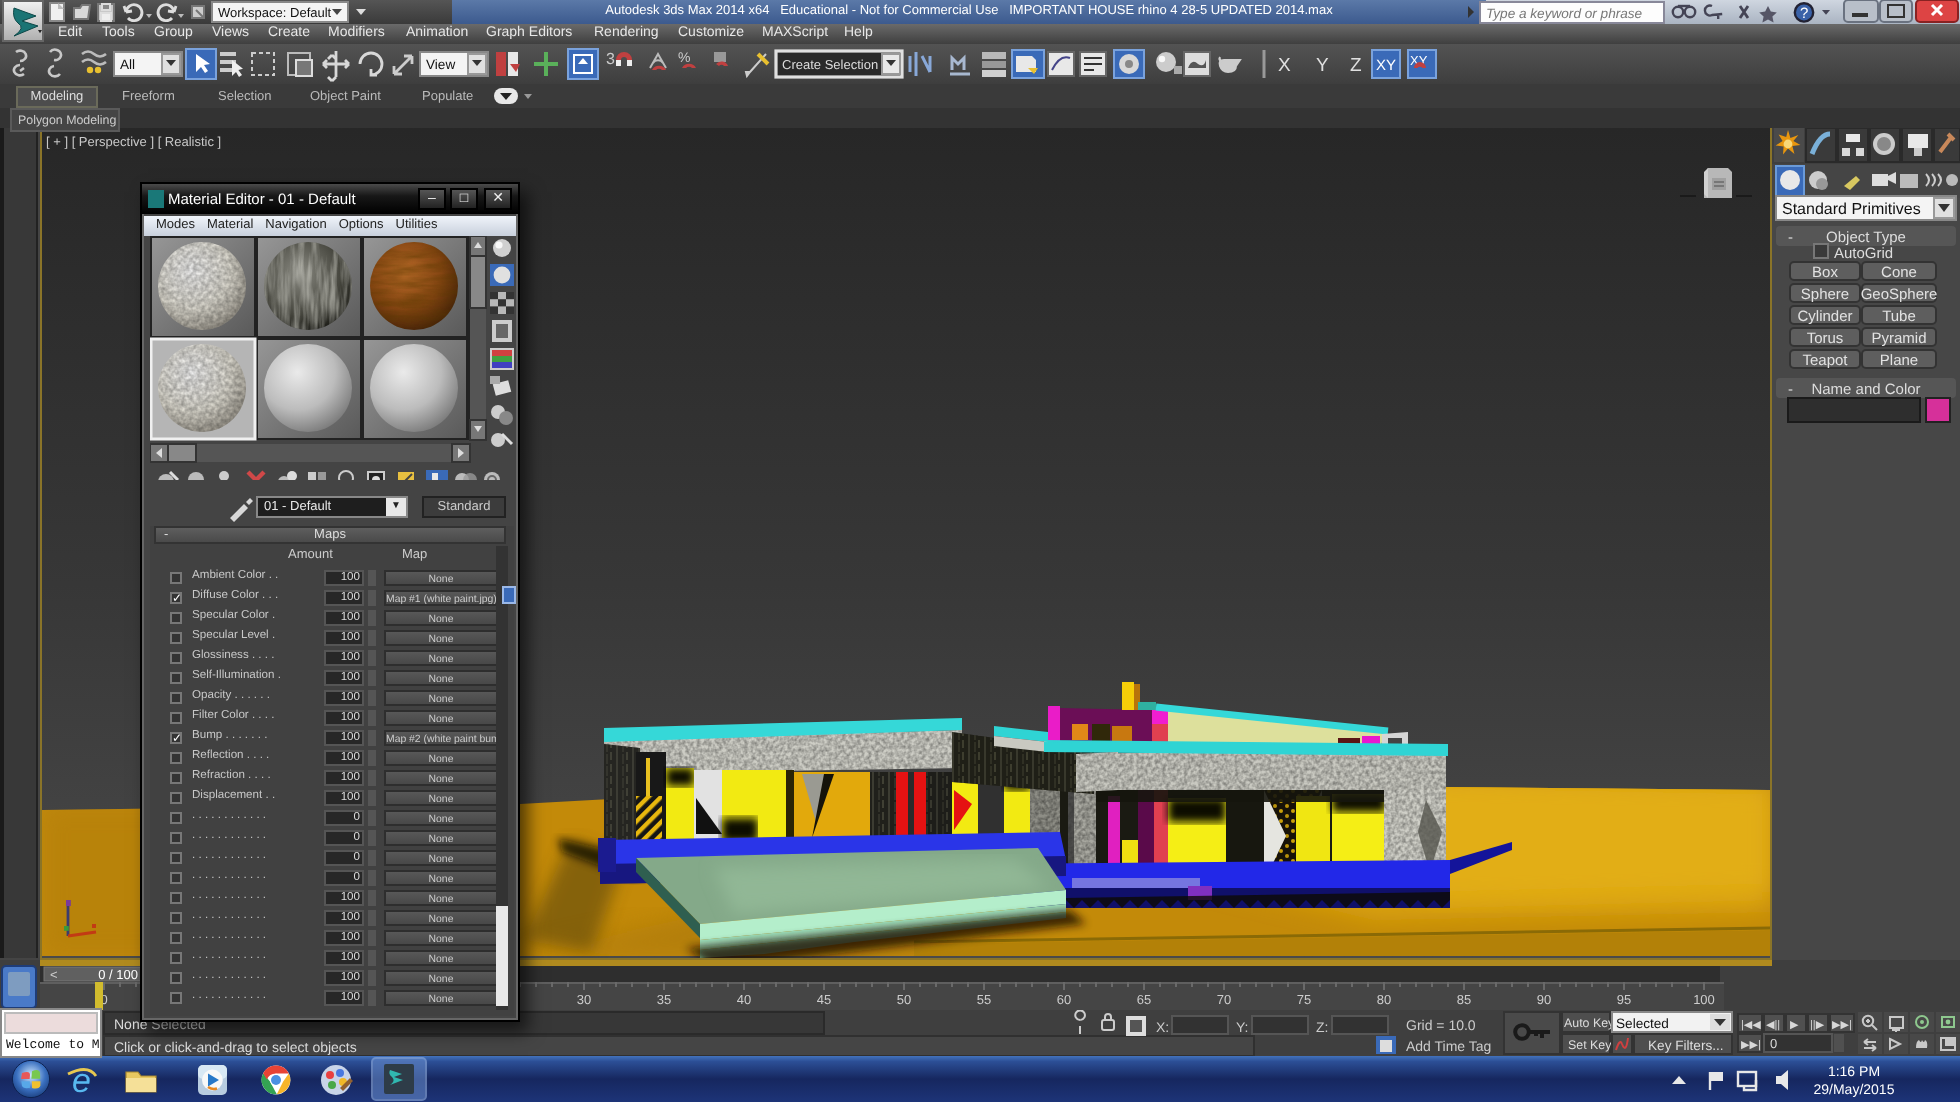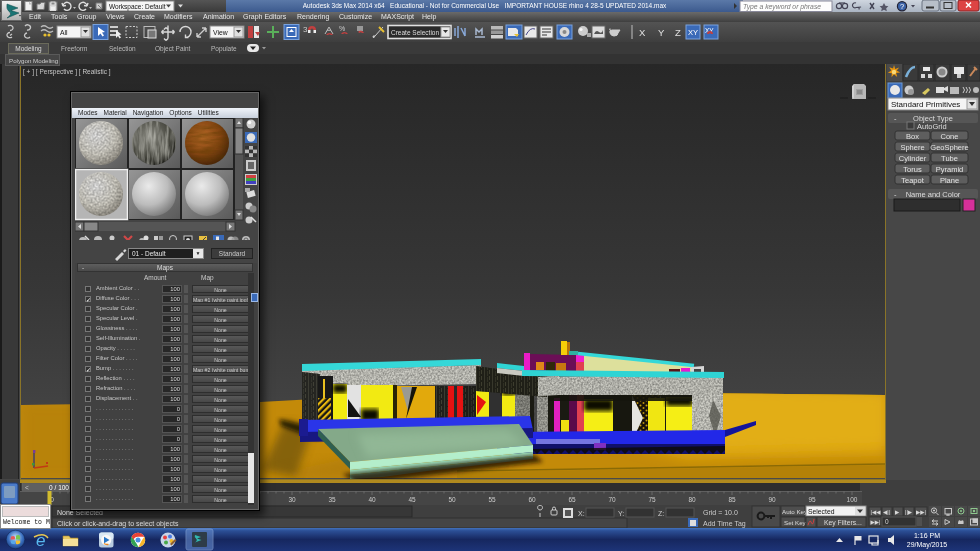--- a/index.html
+++ b/index.html
@@ -743,20 +743,23 @@
           <circle cx="974" cy="6" r="1.2" fill="#8ec88e" stroke="none"></circle>
         <path d="M932,16 h6 m-6,0 l2,-1.5 m-2,1.5 l2,1.5 m4,1.5 h-6 m6,0 l-2,-1.5 m2,1.5 l-2,1.5"></path>
         <path d="M945,14.5 l5,2.5 l-5,2.5 Z"></path>
         <path d="M958,19 q0,-3.5 1.5,-4 q1,2 1.5,0 q1,2 1.5,0 q1.5,0.5 1,4 Z" fill="#c8c8c8" stroke="none"></path>
         <rect x="970.5" y="14" width="7" height="6"></rect>
           <rect x="973" y="14" width="4.5" height="3.5" fill="#c8c8c8"></rect>
       </g>
     </svg>
   </div>
   <div id="mated">
+    <div id="medtitle"><span id="medico"></span>Material Editor - 01 - Default
+      <span class="medbtn" style="right:36px">–</span><span class="medbtn" style="right:20px">□</span><span class="medbtn" style="right:3px">✕</span>
+    </div>
     <div id="medmenu"><span>Modes</span><span>Material</span><span>Navigation</span><span>Options</span><span>Utilities</span></div>
     <svg id="medslots" width="182" height="122" style="position:absolute;left:4px;top:26px">
       <defs>
         <linearGradient id="slotG" x1="0" y1="0" x2="1" y2="1">
           <stop offset="0" stop-color="#969696"></stop>
             <stop offset="1" stop-color="#5a5a5a"></stop>
         </linearGradient>
         <radialGradient id="sphW" cx="0.38" cy="0.32" r="0.75">
           <stop offset="0" stop-color="#ffffff"></stop>
             <stop offset="0.6" stop-color="#e8e5da"></stop>

